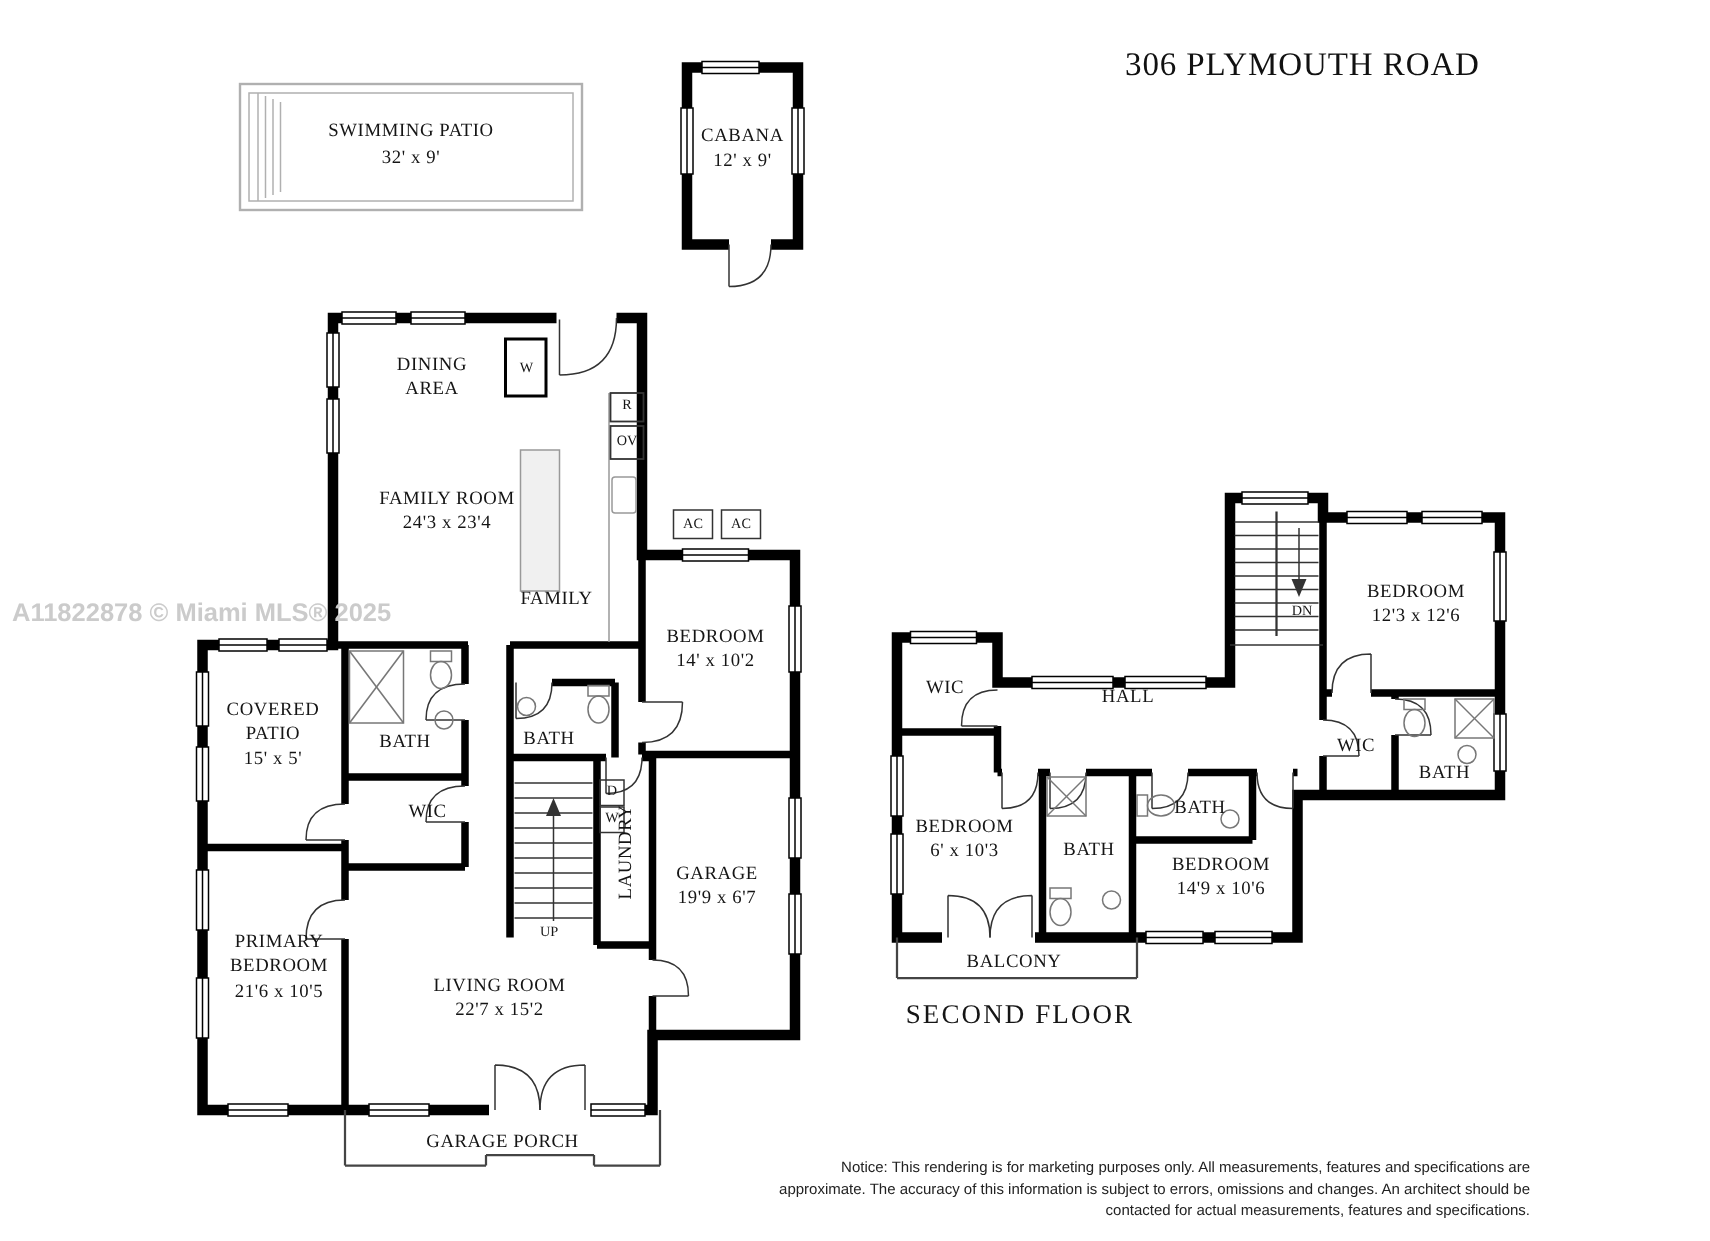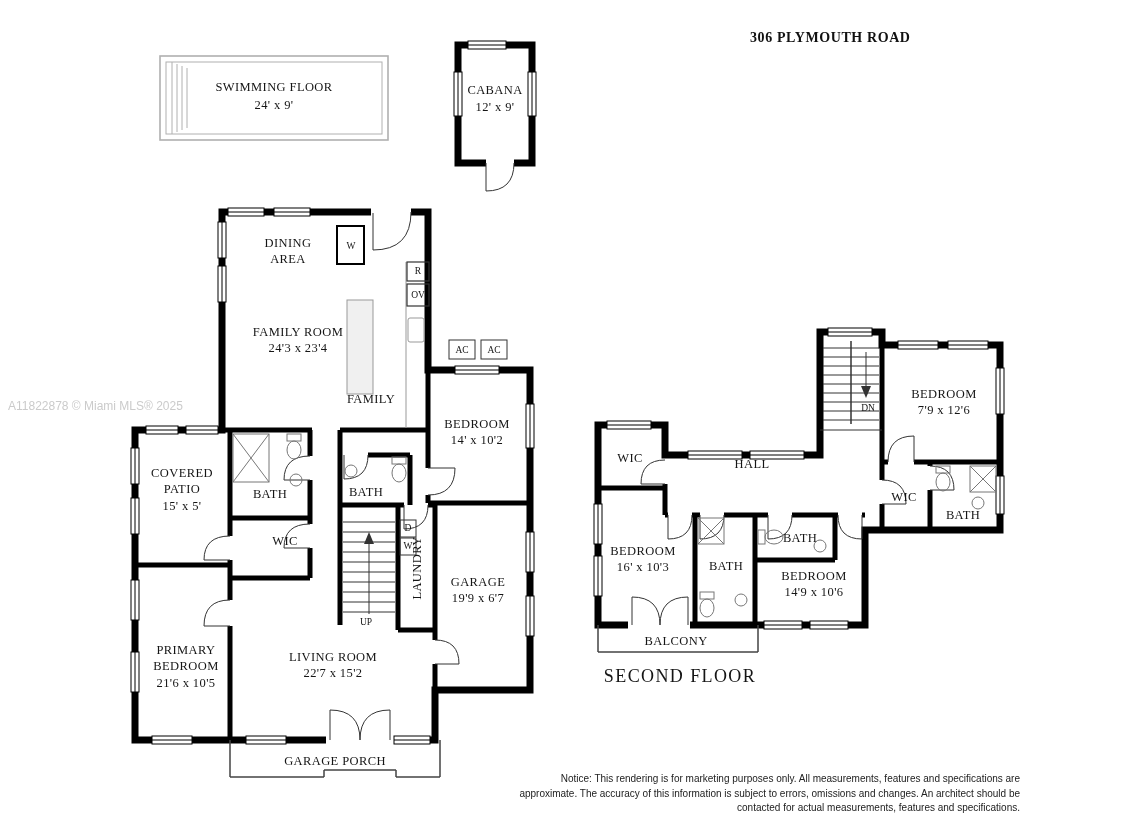--- a/index.html
+++ b/index.html
@@ -4,23 +4,23 @@
 <style>
   * { margin:0; padding:0; box-sizing:border-box; }
   html,body { width:1140px; height:827px; }
   body { position:relative; background:#ffffff; font-family:"Liberation Serif", serif; overflow:hidden; color:#111; }
   svg.plan { position:absolute; left:0; top:0; }
   .lbl { position:absolute; transform:translate(-50%,-50%); font-size:12.5px; letter-spacing:.4px;
          color:#151515; text-align:center; white-space:nowrap; line-height:1.3; }
   .lbl.wrap { white-space:normal; }
   .sm { font-size:9.5px; letter-spacing:0; }
   .rot { transform:translate(-50%,-50%) rotate(-90deg); }
-  .title { position:absolute; left:750px; top:30px; font-size:14px; font-weight:bold; letter-spacing:.6px; white-space:nowrap; }
-  .watermark { position:absolute; left:8px; top:399px; font-size:12px; color:#cbcbcb; white-space:nowrap;
-               font-family:"Liberation Sans", sans-serif; }
+  .title { position:absolute; left:750px; top:30px; font-size:22px; font-weight:normal; letter-spacing:.6px; white-space:nowrap; }
+  .watermark { position:absolute; left:8px; top:399px; font-size:17px; color:#cbcbcb; white-space:nowrap;
+               font-family:"Liberation Sans", sans-serif;font-weight:bold; }
   .floorlbl { font-size:18px; letter-spacing:1.4px; }
   .notice { position:absolute; left:512px; top:772px; width:508px; font-size:10px; line-height:1.45;
             color:#222; text-align:right; font-family:"Liberation Sans", sans-serif; }
 </style>
 </head>
 <body>
 
 <svg class="plan" width="1140" height="827" viewBox="0 0 1140 827">
 
   <g stroke="#b0b0b0" fill="none">
@@ -244,22 +244,22 @@
       <circle cx="978" cy="503" r="6"></circle>
     </g>
 
     <path fill="none" stroke="#444" stroke-width="1.5" d="M 598 625 V 652 M 598 652 H 758 M 758 652 V 625"></path>
   </g>
 </svg>
 
 <div class="title">306 PLYMOUTH ROAD</div>
 <div class="watermark">A11822878 © Miami MLS® 2025</div>
 
-<div class="lbl" style="left:274px;top:87px">SWIMMING FLOOR</div>
-<div class="lbl" style="left:274px;top:105px">24' x 9'</div>
+<div class="lbl" style="left:274px;top:87px">SWIMMING PATIO</div>
+<div class="lbl" style="left:274px;top:105px">32' x 9'</div>
 <div class="lbl" style="left:495px;top:90px">CABANA</div>
 <div class="lbl" style="left:495px;top:107px">12' x 9'</div>
 
 <div class="lbl wrap" style="left:288px;top:251px;width:72px">DINING AREA</div>
 <div class="lbl" style="left:298px;top:340px">
   <div>FAMILY ROOM</div>
   <div>24'3 x 23'4</div>
 </div>
 <div class="lbl" style="left:371px;top:399px">FAMILY</div>
 <div class="lbl" style="left:477px;top:432px">
@@ -272,49 +272,49 @@
   <div>COVERED PATIO</div>
   <div>15' x 5'</div>
 </div>
 <div class="lbl" style="left:285px;top:541px">WIC</div>
 <div class="lbl rot" style="left:417px;top:568px">LAUNDRY</div>
 <div class="lbl" style="left:478px;top:590px">
   <div>GARAGE</div>
   <div>19'9 x 6'7</div>
 </div>
 <div class="lbl sm" style="left:366px;top:622px">UP</div>
-<div class="lbl wrap" style="left:186px;top:666px;width:106px">
+<div class="lbl wrap" style="left:186px;top:644px;width:106px">
   <div>PRIMARY BEDROOM</div>
   <div>21'6 x 10'5</div>
 </div>
 <div class="lbl" style="left:333px;top:665px">
   <div>LIVING ROOM</div>
   <div>22'7 x 15'2</div>
 </div>
 <div class="lbl" style="left:335px;top:761px">GARAGE PORCH</div>
 <div class="lbl sm" style="left:351px;top:246px">W</div>
 <div class="lbl sm" style="left:418px;top:271px">R</div>
 <div class="lbl sm" style="left:418px;top:295px">OV</div>
 <div class="lbl sm" style="left:462px;top:350px">AC</div>
 <div class="lbl sm" style="left:494px;top:350px">AC</div>
 <div class="lbl sm" style="left:408px;top:528px">D</div>
 <div class="lbl sm" style="left:408px;top:546px">W</div>
 
 <div class="lbl sm" style="left:868px;top:408px">DN</div>
 <div class="lbl" style="left:944px;top:402px">
   <div>BEDROOM</div>
-  <div>7'9 x 12'6</div>
+  <div>12'3 x 12'6</div>
 </div>
 <div class="lbl" style="left:630px;top:458px">WIC</div>
 <div class="lbl" style="left:752px;top:464px">HALL</div>
 <div class="lbl" style="left:904px;top:497px">WIC</div>
 <div class="lbl" style="left:963px;top:515px">BATH</div>
 <div class="lbl" style="left:643px;top:559px">
   <div>BEDROOM</div>
-  <div>16' x 10'3</div>
+  <div>6' x 10'3</div>
 </div>
 <div class="lbl" style="left:726px;top:566px">BATH</div>
 <div class="lbl" style="left:800px;top:538px">BATH</div>
 <div class="lbl" style="left:814px;top:584px">
   <div>BEDROOM</div>
   <div>14'9 x 10'6</div>
 </div>
 <div class="lbl" style="left:676px;top:641px">BALCONY</div>
 <div class="lbl floorlbl" style="left:680px;top:677px">SECOND FLOOR</div>
 

